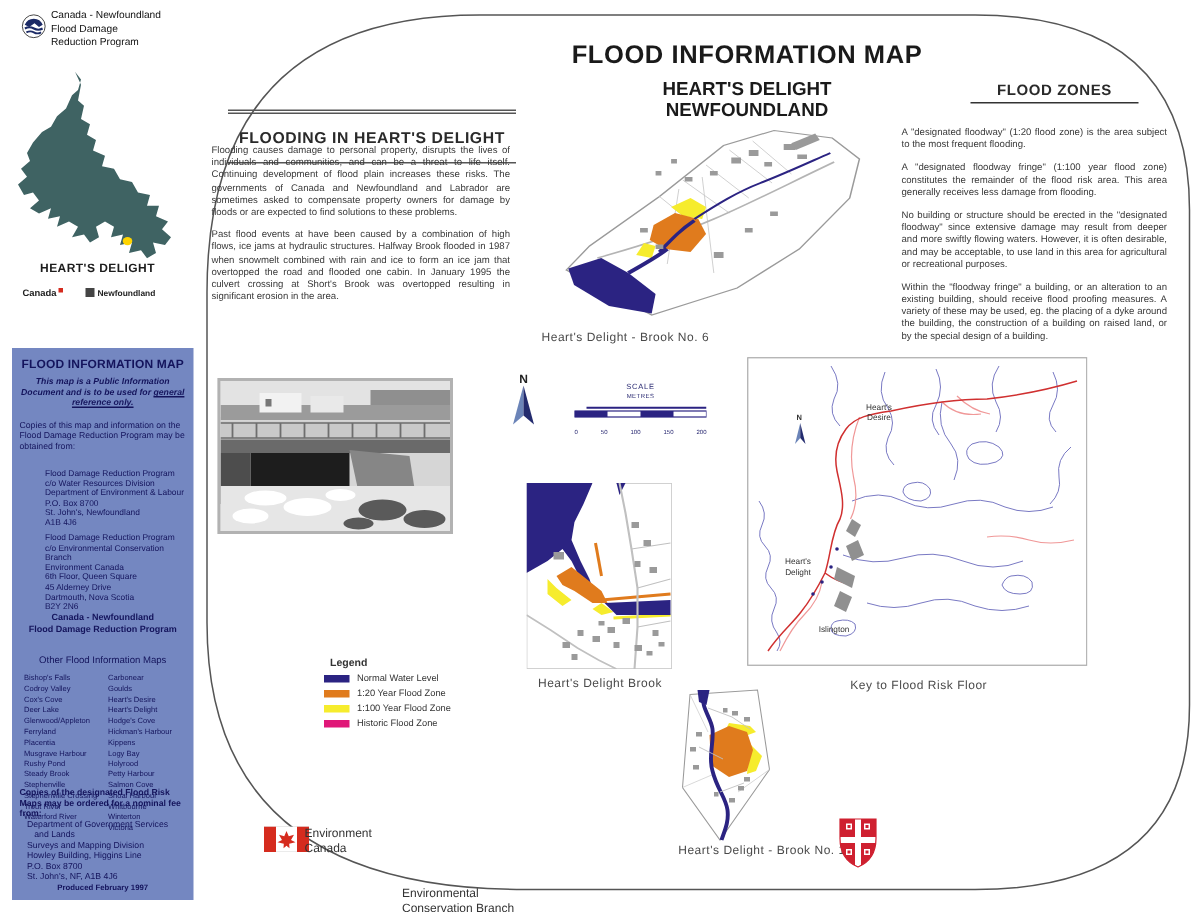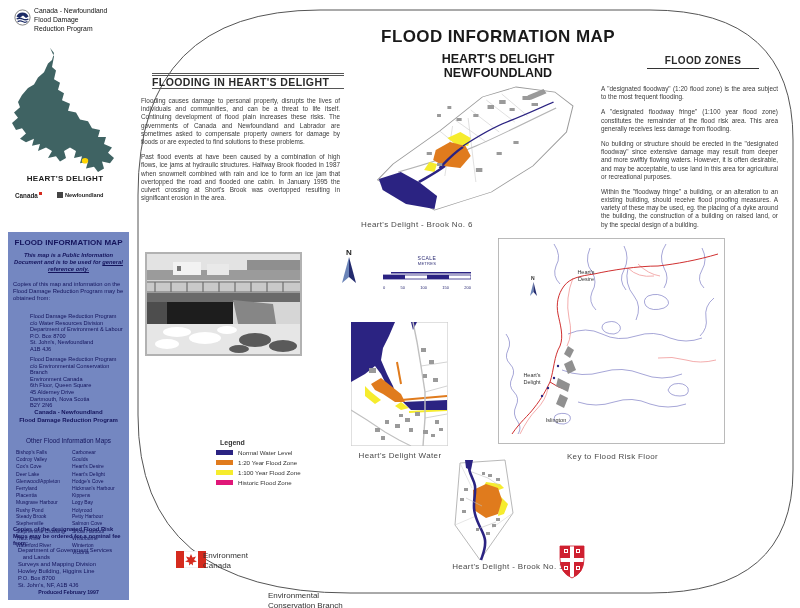--- a/index.html
+++ b/index.html
@@ -24,21 +24,21 @@
   .sb-proghead{top:177px;left:0;width:100%;text-align:center;font-size:6px;font-weight:bold;line-height:1.3;}
   .sb-othertitle{top:205px;left:0;width:100%;text-align:center;font-size:6.4px;}
   .sb-col{top:217px;width:80px;font-size:7px;line-height:1.42;transform:scale(.72);transform-origin:0 0;}
   .sb-order{top:294px;left:5px;width:112px;font-size:5.8px;font-weight:bold;line-height:1.25;}
   .sb-orderaddr{top:315px;left:10px;width:108px;font-size:5.8px;line-height:1.2;}
   .sb-produced{top:357px;left:0;width:100%;text-align:center;font-size:5.2px;font-weight:bold;}
 
   
   .main-title{left:330px;top:27px;width:336px;text-align:center;font-size:17px;font-weight:bold;letter-spacing:.4px;color:#1a1a1a;}
   .main-sub{left:330px;width:336px;text-align:center;font-size:12.5px;font-weight:bold;color:#1a1a1a;}
-  .sec-head{padding:0 0;font-size:10.5px;font-weight:bold;color:#2a2a2a;
+  .sec-head{padding:10px 0;text-align:center;font-size:10.5px;font-weight:bold;color:#2a2a2a;
             border-top:3px double #555;border-bottom:1.5px solid #555;letter-spacing:.4px;}
   .fz-head{left:647px;top:55px;width:112px;text-align:center;font-size:10px;font-weight:bold;
            border-bottom:1.5px solid #333;padding-bottom:2px;letter-spacing:.4px;color:#2a2a2a;}
   .body-text{font-size:6.4px;line-height:1.28;text-align:justify;color:#3a3a3a;}
   .body-text p{margin:0 0 7px 0;}
 
   .caption{font-size:8px;color:#4a4a4a;letter-spacing:.35px;}
 
   
   .legend{left:216px;top:439px;width:110px;}
@@ -302,21 +302,21 @@
       <rect x="24" y="106" width="5" height="4"></rect>
         <rect x="58" y="106" width="4" height="4"></rect>
       <rect x="72" y="108" width="5" height="4"></rect>
         <rect x="84" y="98" width="4" height="4"></rect>
       <rect x="30" y="114" width="4" height="4"></rect>
         <rect x="48" y="92" width="4" height="3"></rect>
       <rect x="80" y="112" width="4" height="3"></rect>
         <rect x="88" y="106" width="4" height="3"></rect>
     </g>
   </svg>
-  <div class="abs caption" style="left:340px;top:451px;width:120px;text-align:center;" data-bind="main.captions.brook">Heart's Delight Water</div>
+  <div class="abs caption" style="left:340px;top:451px;width:120px;text-align:center;" data-bind="main.captions.brook">Heart's Delight Brook</div>
 
   <div class="abs legend">
     <div class="legend-title" data-bind="main.legend.title">Legend</div>
     <div class="legend-row">
       <span class="legend-swatch" style="background: rgb(43, 35, 130);"></span>
       <span class="legend-label" data-bind="main.legend.items.0.label">Normal Water Level</span>
     </div>
     <div class="legend-row">
       <span class="legend-swatch" style="background: rgb(224, 123, 29);"></span>
       <span class="legend-label" data-bind="main.legend.items.1.label">1:20 Year Flood Zone</span>

